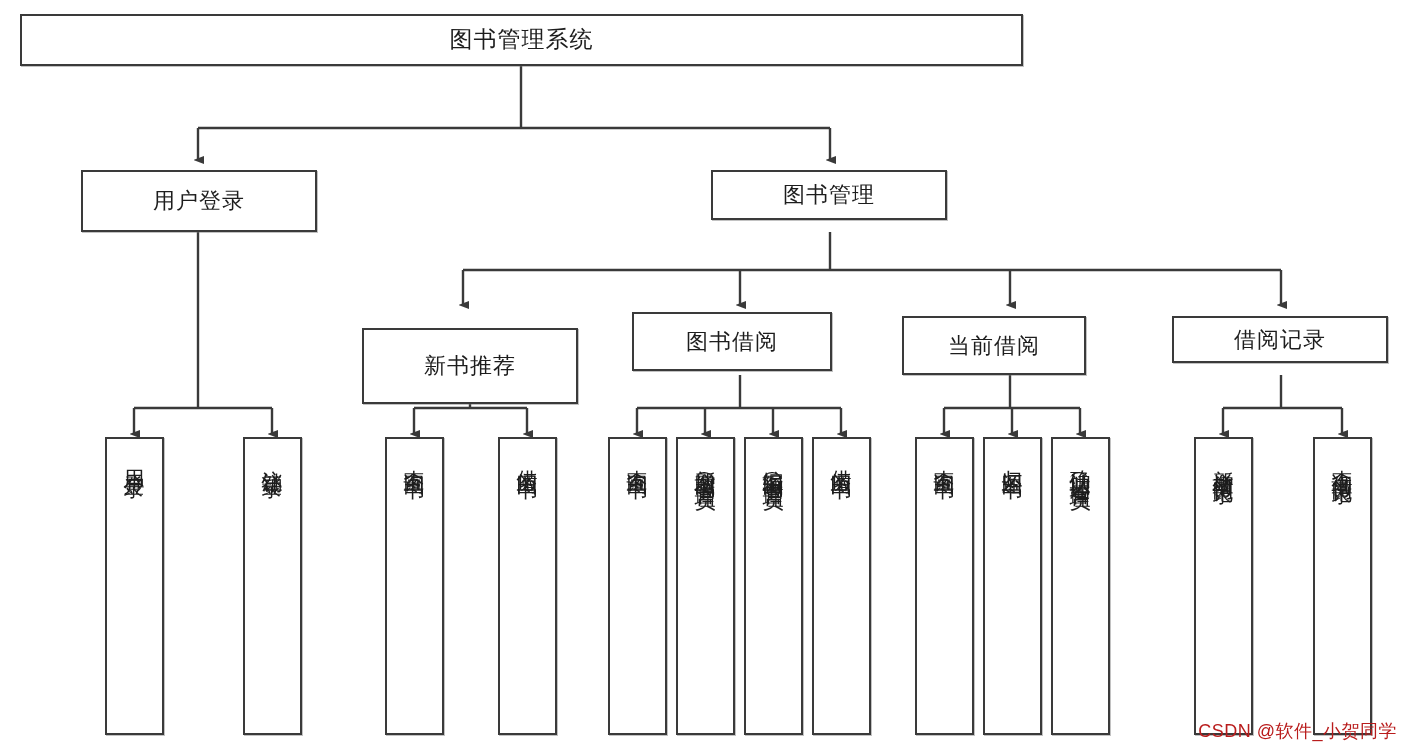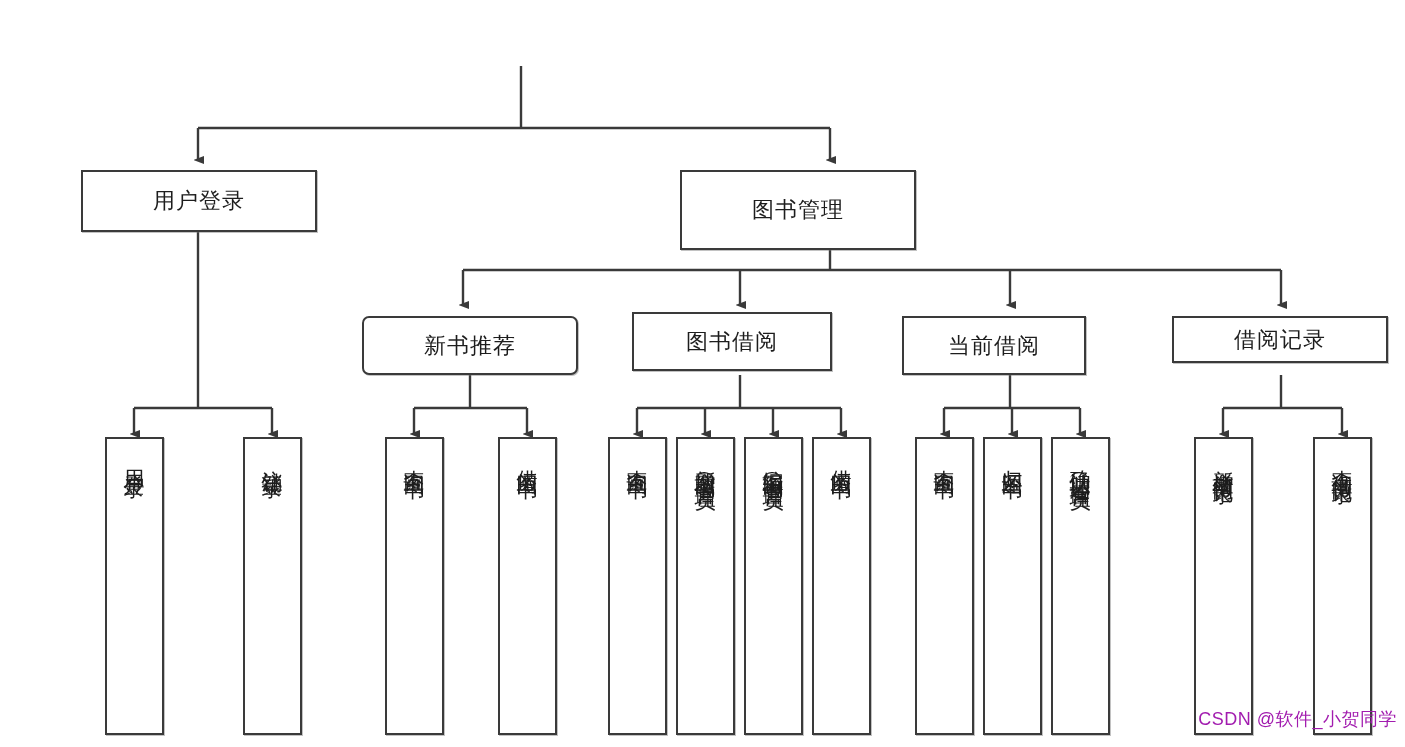--- a/index.html
+++ b/index.html
@@ -35,23 +35,23 @@
   .node.v .lbl{
     writing-mode:vertical-rl;
     text-orientation:upright;
     font-size:21px;
     letter-spacing:3px;
     line-height:1;
   }
   .watermark{
     position:absolute;
     right:8px;
-    bottom:16px;
+    bottom:4px;
     font-size:18px;
-    color:#a21caf;
+    color:#b91c1c;
     letter-spacing:.5px;
     white-space:nowrap;
     user-select:none;
     margin-top:40px;
   }
 </style>
 </head>
 <body>
 
 <div id="canvas">
@@ -99,29 +99,32 @@
       <path d="M1012,408 L1012,434" marker-end="url(#arrow)"></path>
       <path d="M1080,408 L1080,434" marker-end="url(#arrow)"></path>
 
       <path d="M1281,375 L1281,408"></path>
       <path d="M1223,408 L1342,408"></path>
       <path d="M1223,408 L1223,434" marker-end="url(#arrow)"></path>
       <path d="M1342,408 L1342,434" marker-end="url(#arrow)"></path>
     </g>
   </svg>
 
+  <div class="node root h" style="left:20px;top:14px;width:1003px;height:52px;">
+    <span class="lbl">图书管理系统</span>
+  </div>
 
   <div class="node h" style="left:81px;top:170px;width:236px;height:62px;">
     <span class="lbl">用户登录</span>
   </div>
-  <div class="node h" style="left:680px;top:170px;width:236px;height:80px;text-align:center;">
+  <div class="node h" style="left:711px;top:170px;width:236px;height:50px;text-align:center;">
     <span class="lbl">图书管理</span>
   </div>
 
-  <div class="node h" style="left:362px;top:316px;width:216px;height:59px;border-radius:7px;">
+  <div class="node h" style="left:362px;top:328px;width:216px;height:76px;">
     <span class="lbl">新书推荐</span>
   </div>
   <div class="node h" style="left:632px;top:312px;width:200px;height:59px;">
     <span class="lbl">图书借阅</span>
   </div>
   <div class="node h" style="left:902px;top:316px;width:184px;height:59px;">
     <span class="lbl">当前借阅</span>
   </div>
   <div class="node h" style="left:1172px;top:316px;width:216px;height:47px;">
     <span class="lbl">借阅记录</span>

